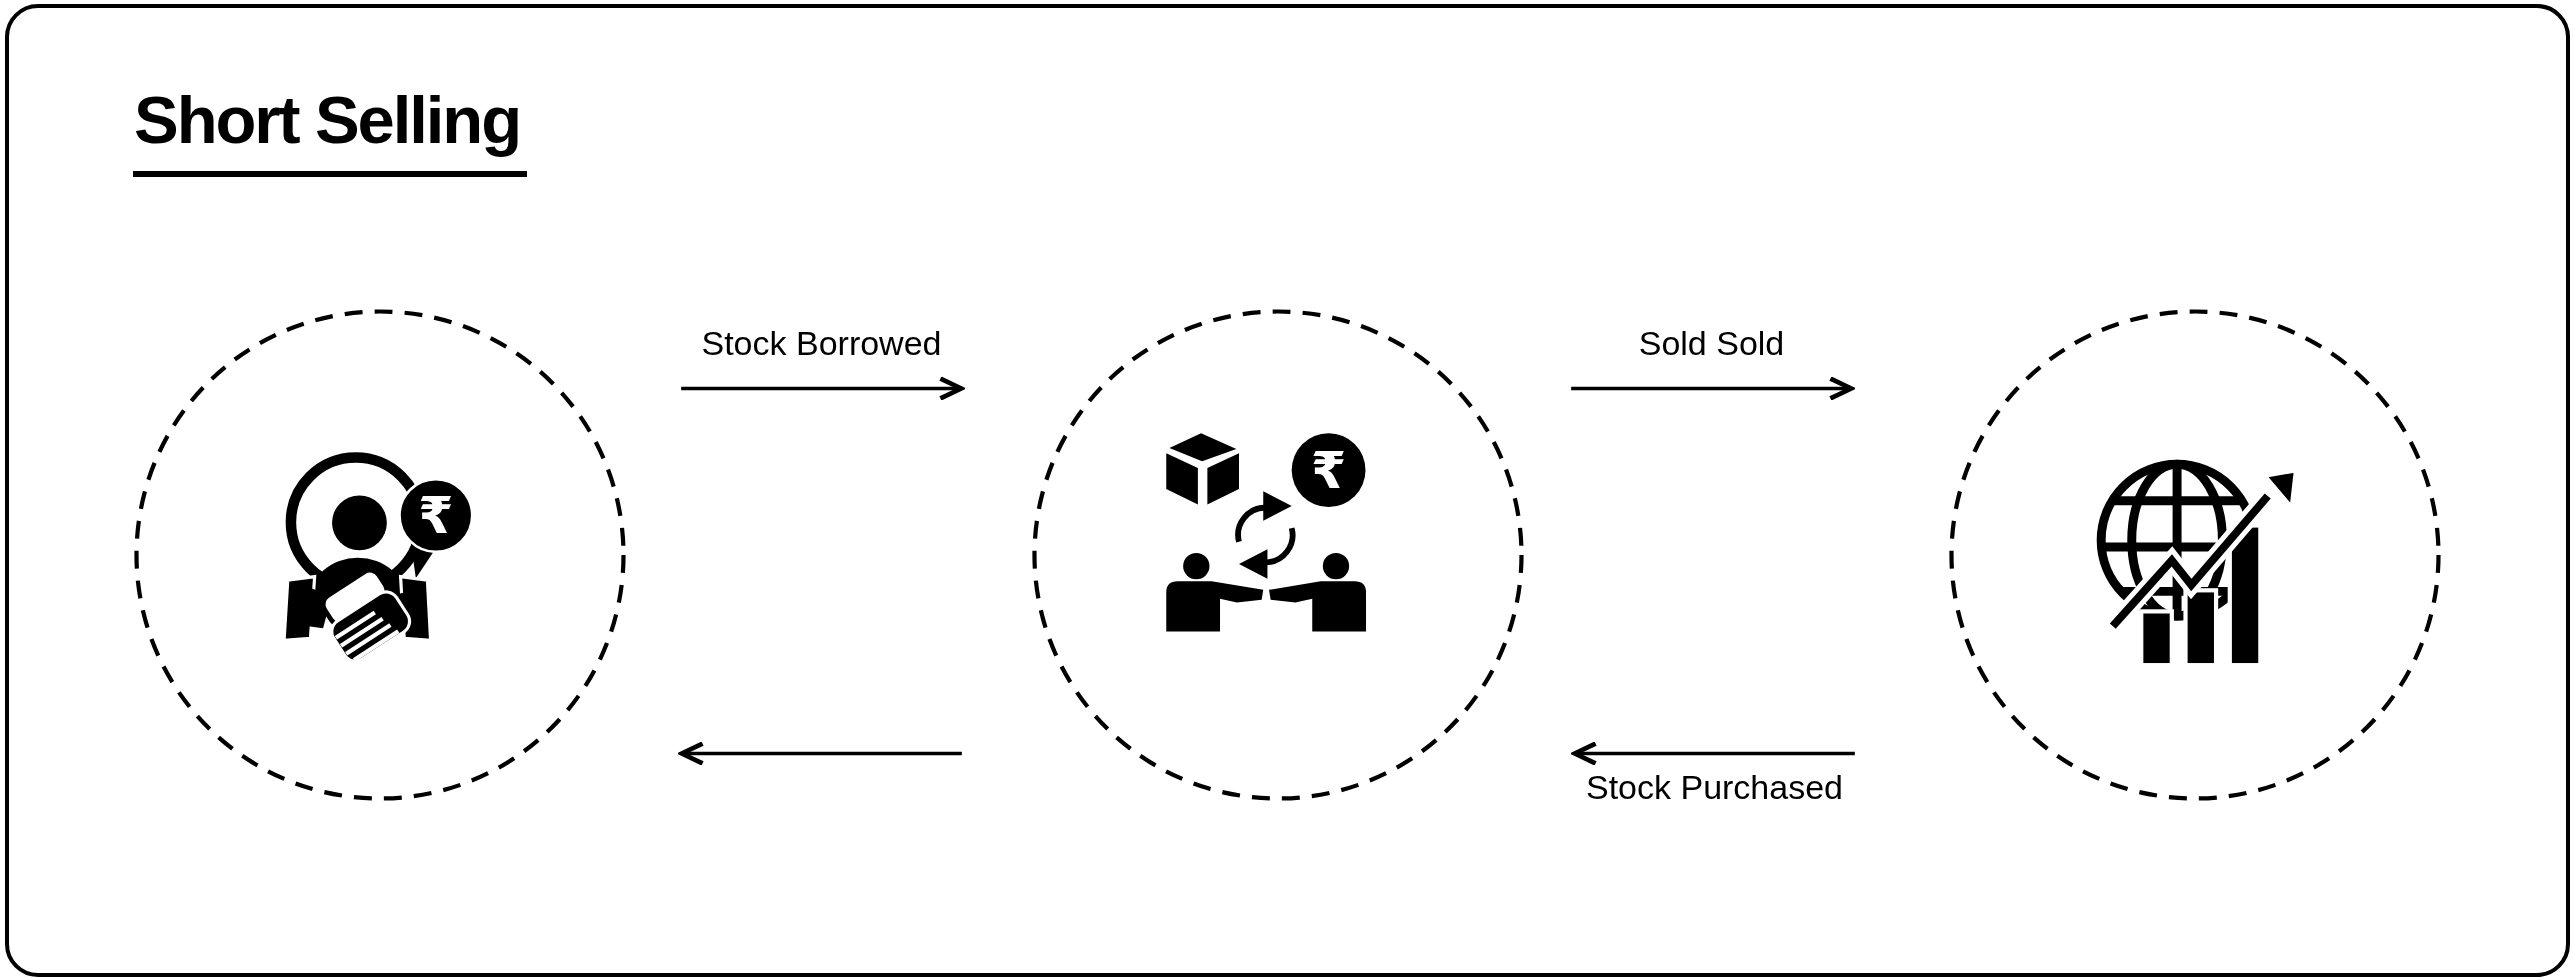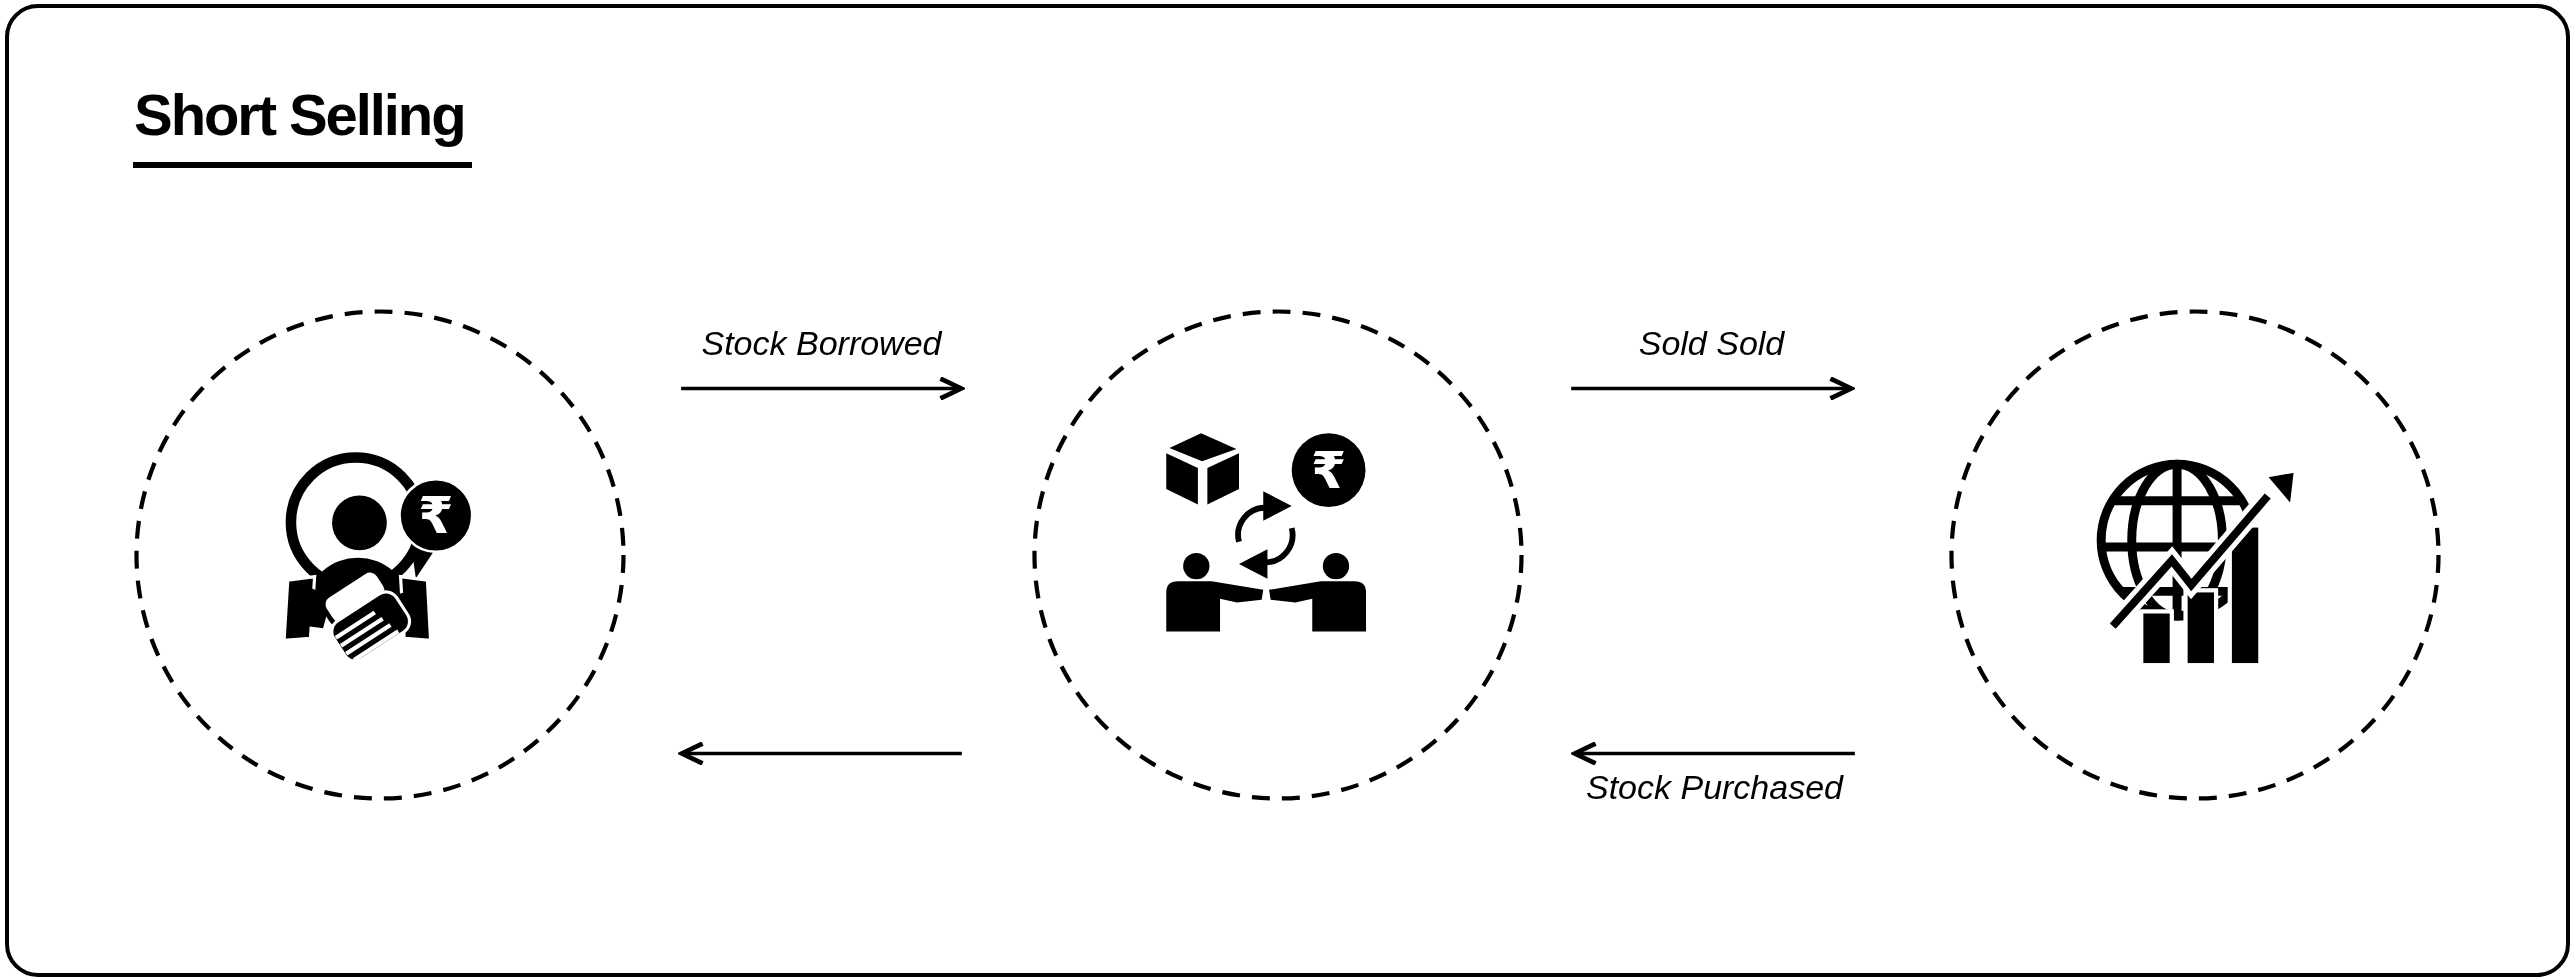--- a/index.html
+++ b/index.html
@@ -11,36 +11,36 @@
     color: #000000;
   }
   .canvas { position: relative; width: 2576px; height: 981px; background: #ffffff; }
   .frame {
     position: absolute; left: 5.3px; top: 4.2px; right: 6.3px; bottom: 4.2px;
     border: 4.7px solid #000000; border-radius: 33px;
   }
   .title {
     position: absolute; left: 133px; top: 86px;
     display: inline-block;
-    font-size: 58px; font-weight: 700; letter-spacing: -2.1px; line-height: 1;
+    font-size: 67px; font-weight: 700; letter-spacing: -2.1px; line-height: 1;
     margin: 0; padding: 0 7.4px 18px 1.1px;
     border-bottom: 6.3px solid #000000;
     white-space: nowrap;
   }
   .node { position: absolute; width: 506px; height: 506px; }
   #node-lender  { left: 127px;  top: 302px; }
   #node-trader  { left: 1025px; top: 302px; }
   #node-market  { left: 1942px; top: 302px; }
   .flow { position: absolute; width: 287px; text-align: center; }
   #flow-borrowed  { left: 678px; top: 325px; }
   #flow-sold      { left: 1568px; top: 325px; }
   #flow-returned  { left: 678px; top: 742px; }
   #flow-purchased { left: 1571px; top: 742px; }
   .flow .label {
-    font-size: 34px; line-height: 1.1; white-space: nowrap; color: #000000; font-style: italic;
+    font-size: 34px; line-height: 1.1; white-space: nowrap; color: #000000;
   }
   .flow.top .arrow { margin-top: 14.8px; }
   .flow.bottom .label { margin-top: 4.2px; }
   .arrow { display: block; margin-left: auto; margin-right: auto; }
   .rupee {
     font-family: "DejaVu Sans", "Liberation Sans", sans-serif;
     font-weight: bold; fill: #ffffff;
   }
 </style>
 </head>

